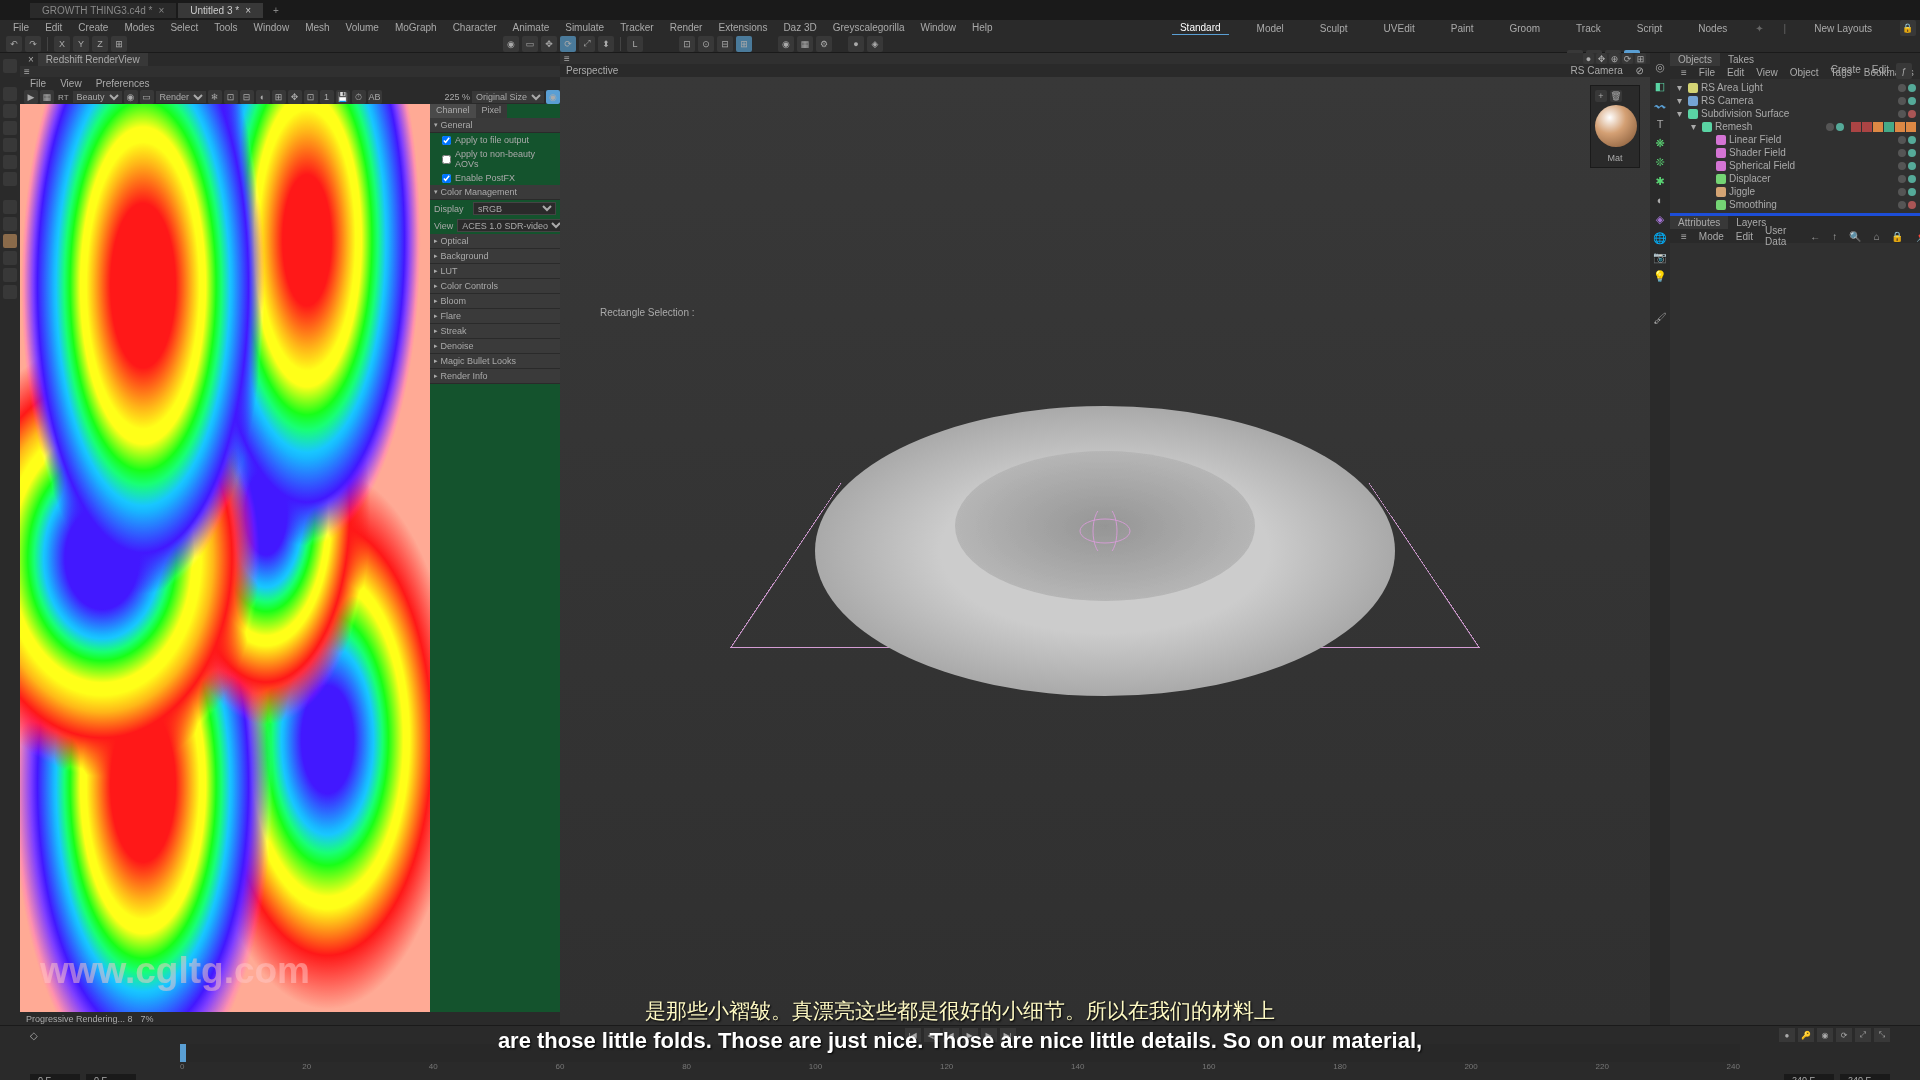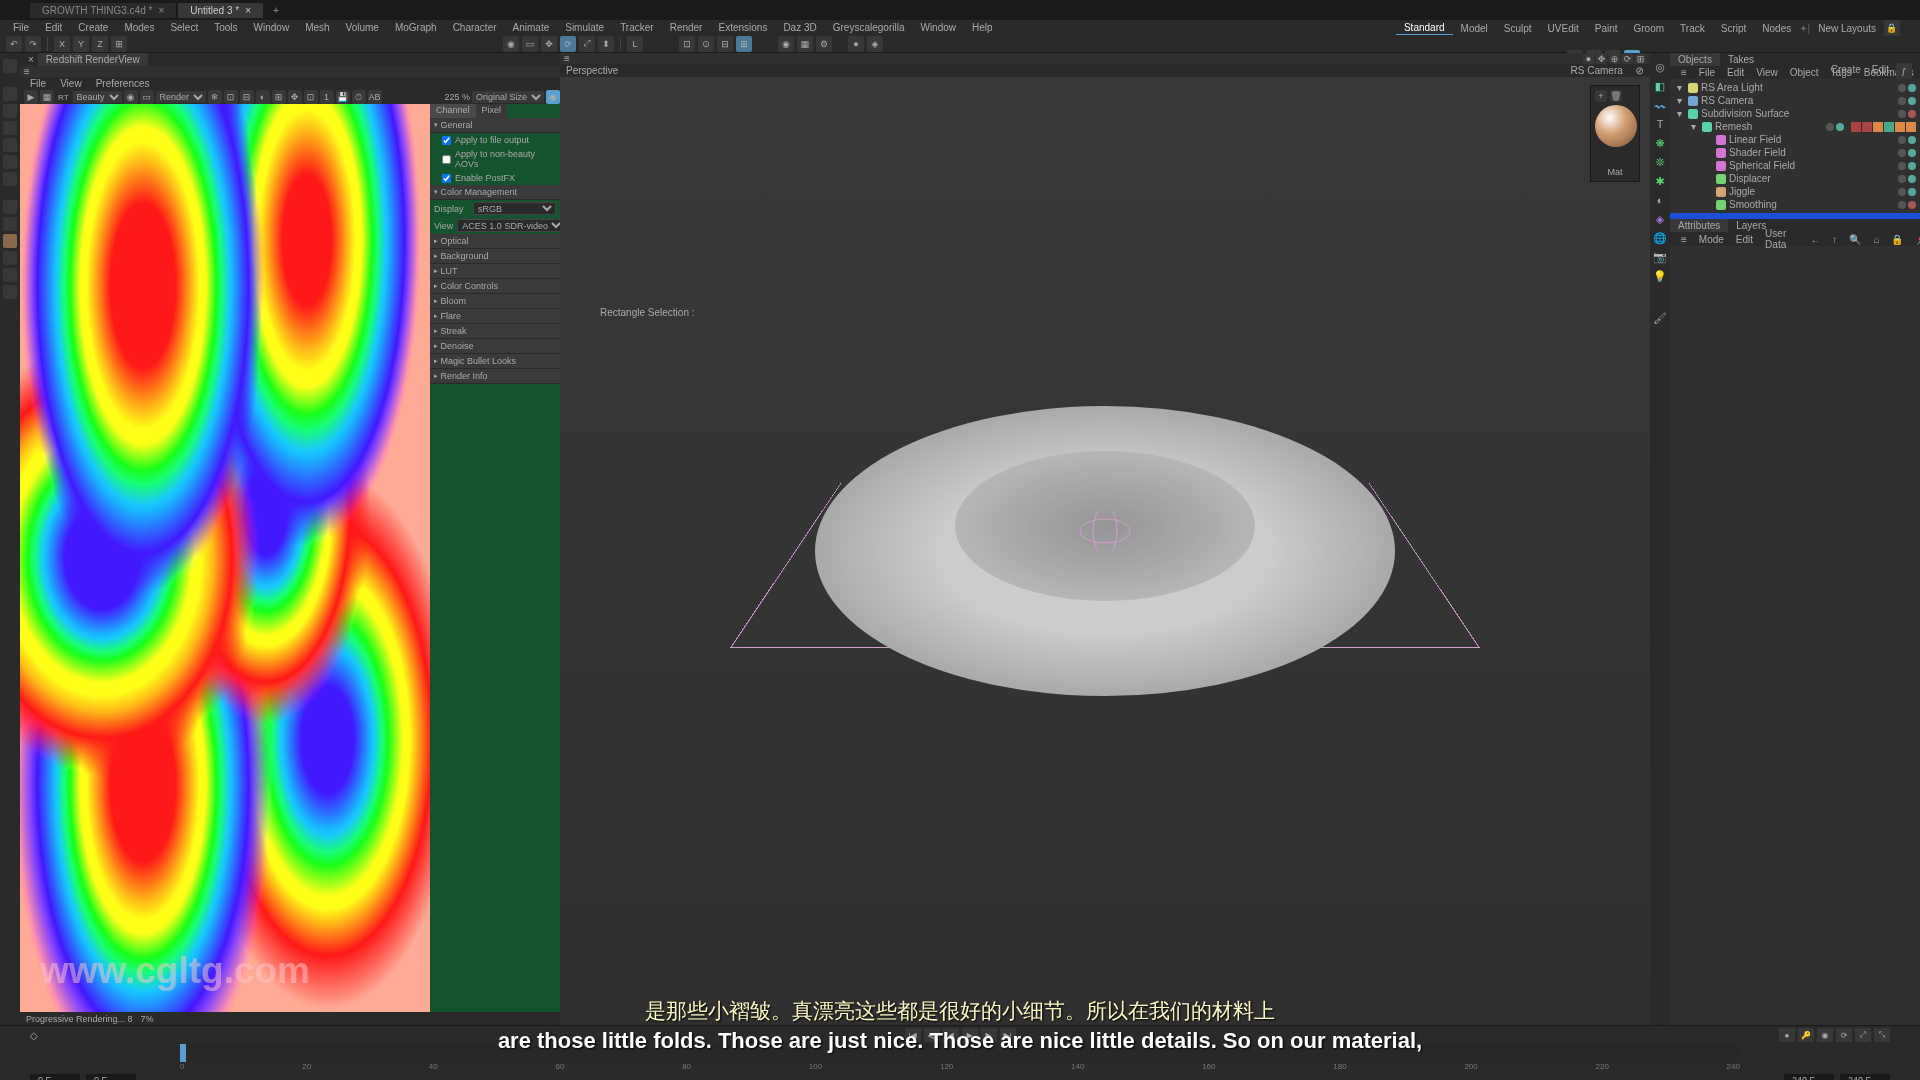--- a/index.html
+++ b/index.html
@@ -10,21 +10,21 @@
 .file-tab { padding: 2px 12px; background: #2a2a2a; color: #888; font-size: 10px; display: flex; align-items: center; gap: 6px; }
 .file-tab.active { background: #383838; color: #ccc; }
 .file-tab .close { font-size: 10px; cursor: pointer; }
 .file-tab-add { padding: 2px 8px; color: #888; cursor: pointer; }
 
 
 .menu-bar { height: 15px; background: #2a2a2a; display: flex; align-items: center; padding-left: 6px; gap: 2px; }
 .menu-item { padding: 1px 7px; color: #aaa; font-size: 10px; cursor: pointer; }
 
 
-.workspace-bar { position: absolute; top: 20px; right: 20px; display: flex; gap: 0; align-items: center; }
+.workspace-bar { position: absolute; top: 20px; right: 4px; display: flex; gap: 20px; align-items: center; }
 .workspace-tab { padding: 1px 8px; color: #aaa; font-size: 10px; cursor: pointer; }
 .workspace-tab.active { color: #fff; border-bottom: 1px solid #5a9fd4; }
 
 
 .toolbar { height: 18px; background: #2a2a2a; display: flex; align-items: center; padding-left: 6px; gap: 3px; border-bottom: 1px solid #1a1a1a; }
 .tool-btn { width: 16px; height: 16px; background: #383838; display: flex; align-items: center; justify-content: center; cursor: pointer; border-radius: 2px; font-size: 9px; }
 .tool-btn.active { background: #4a7a9a; }
 .tool-sep { width: 1px; height: 14px; background: #444; margin: 0 3px; }
 
 
@@ -101,28 +101,28 @@
 .tree-item { display: flex; align-items: center; gap: 3px; padding: 1px 2px; font-size: 10px; }
 .tree-indent { display: inline-block; }
 .tree-icon { width: 10px; height: 10px; background: #5a9fd4; border-radius: 2px; flex-shrink: 0; }
 .tree-dots { margin-left: auto; display: flex; gap: 2px; }
 .tree-dots span { width: 8px; height: 8px; border-radius: 50%; background: #555; }
 .tree-dots .on { background: #5a9; }
 .tree-dots .off { background: #a55; }
 .tree-tags { display: flex; gap: 1px; margin-left: 4px; }
 .tree-tags span { width: 10px; height: 10px; }
 
-.attr-panel { border-top: 6px solid #1d4ed8; flex: 1; }
+.attr-panel { border-top: 3px solid #1d4ed8; flex: 1; }
 .attr-tabs { height: 13px; display: flex; background: #2a2a2a; }
 .attr-menu { height: 14px; background: #2a2a2a; display: flex; gap: 2px; padding-left: 6px; align-items: center; }
 
 
 .mat-slot { position: absolute; top: 85px; right: 280px; width: 50px; background: #2a2a2a; padding: 4px; border: 1px solid #1a1a1a; }
 .mat-ball { width: 42px; height: 42px; border-radius: 50%; background: radial-gradient(circle at 35% 30%, #fff, #d4a074 40%, #7a5030); }
-.mat-label { text-align: center; font-size: 9px; margin-top: 20px; }
+.mat-label { text-align: center; font-size: 9px; margin-top: 6px; }
 
 
 .timeline { position: absolute; bottom: 0; left: 0; right: 0; height: 55px; background: #2a2a2a; border-top: 1px solid #1a1a1a; }
 .tl-controls { display: flex; align-items: center; justify-content: center; height: 18px; gap: 3px; position: relative; }
 .tl-btn { width: 16px; height: 14px; background: #383838; cursor: pointer; display: flex; align-items: center; justify-content: center; font-size: 8px; }
 .tl-track { height: 18px; background: #282828; position: relative; margin: 0 180px; }
 .tl-ruler { height: 10px; background: #2a2a2a; display: flex; justify-content: space-between; padding: 0 180px; font-size: 8px; color: #777; }
 .tl-fields { display: flex; justify-content: space-between; padding: 2px 30px; }
 .tl-field { background: #1a1a1a; padding: 1px 8px; font-size: 9px; min-width: 50px; }
 

